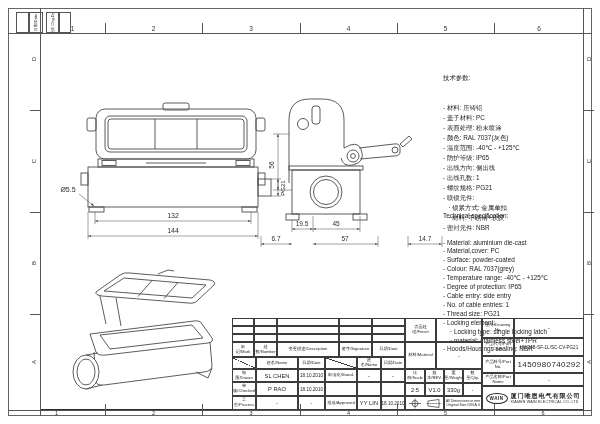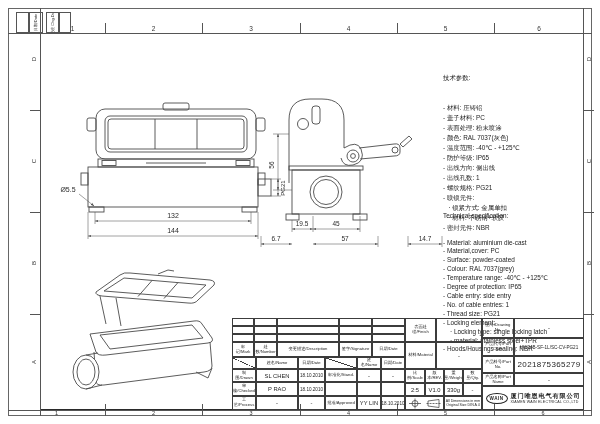--- a/index.html
+++ b/index.html
@@ -300,21 +300,21 @@
         <div>All Dimensions in mm</div>
         <div>Original Size DIN A 4</div>
       </div>
     </div>
 
     <div class="c lbl" style="left:250px;top:0;width:32px;height:20px;">图号/Drawing No.</div>
     <div class="c val" style="left:282px;top:0;width:70px;height:20px;">-</div>
     <div class="c lbl" style="left:250px;top:20px;width:32px;height:18px;">产品代号/Part Code</div>
     <div class="c val-sm" style="left:282px;top:20px;width:70px;height:18px;">HW24B-SF-1L/SC-CV-PG21</div>
     <div class="c lbl" style="left:250px;top:38px;width:32px;height:17px;">产品料号/Part No.</div>
-    <div class="c val-lg" style="left:282px;top:38px;width:70px;height:17px;">2021875365279</div>
+    <div class="c val-lg" style="left:282px;top:38px;width:70px;height:17px;">1450980740292</div>
     <div class="c lbl" style="left:250px;top:55px;width:32px;height:13px;">产品名称/Part Name</div>
     <div class="c val" style="left:282px;top:55px;width:70px;height:13px;">-</div>
     <div class="c" style="left:250px;top:68px;width:102px;height:24px;gap:3px;">
       <div class="logo">
         <span>WAIN</span>
       </div>
       <div style="text-align:left;">
         <div class="co-cn">厦门唯恩电气有限公司</div>
         <div class="co-en">XIAMEN WAIN ELECTRICAL CO.,LTD</div>
       </div>

